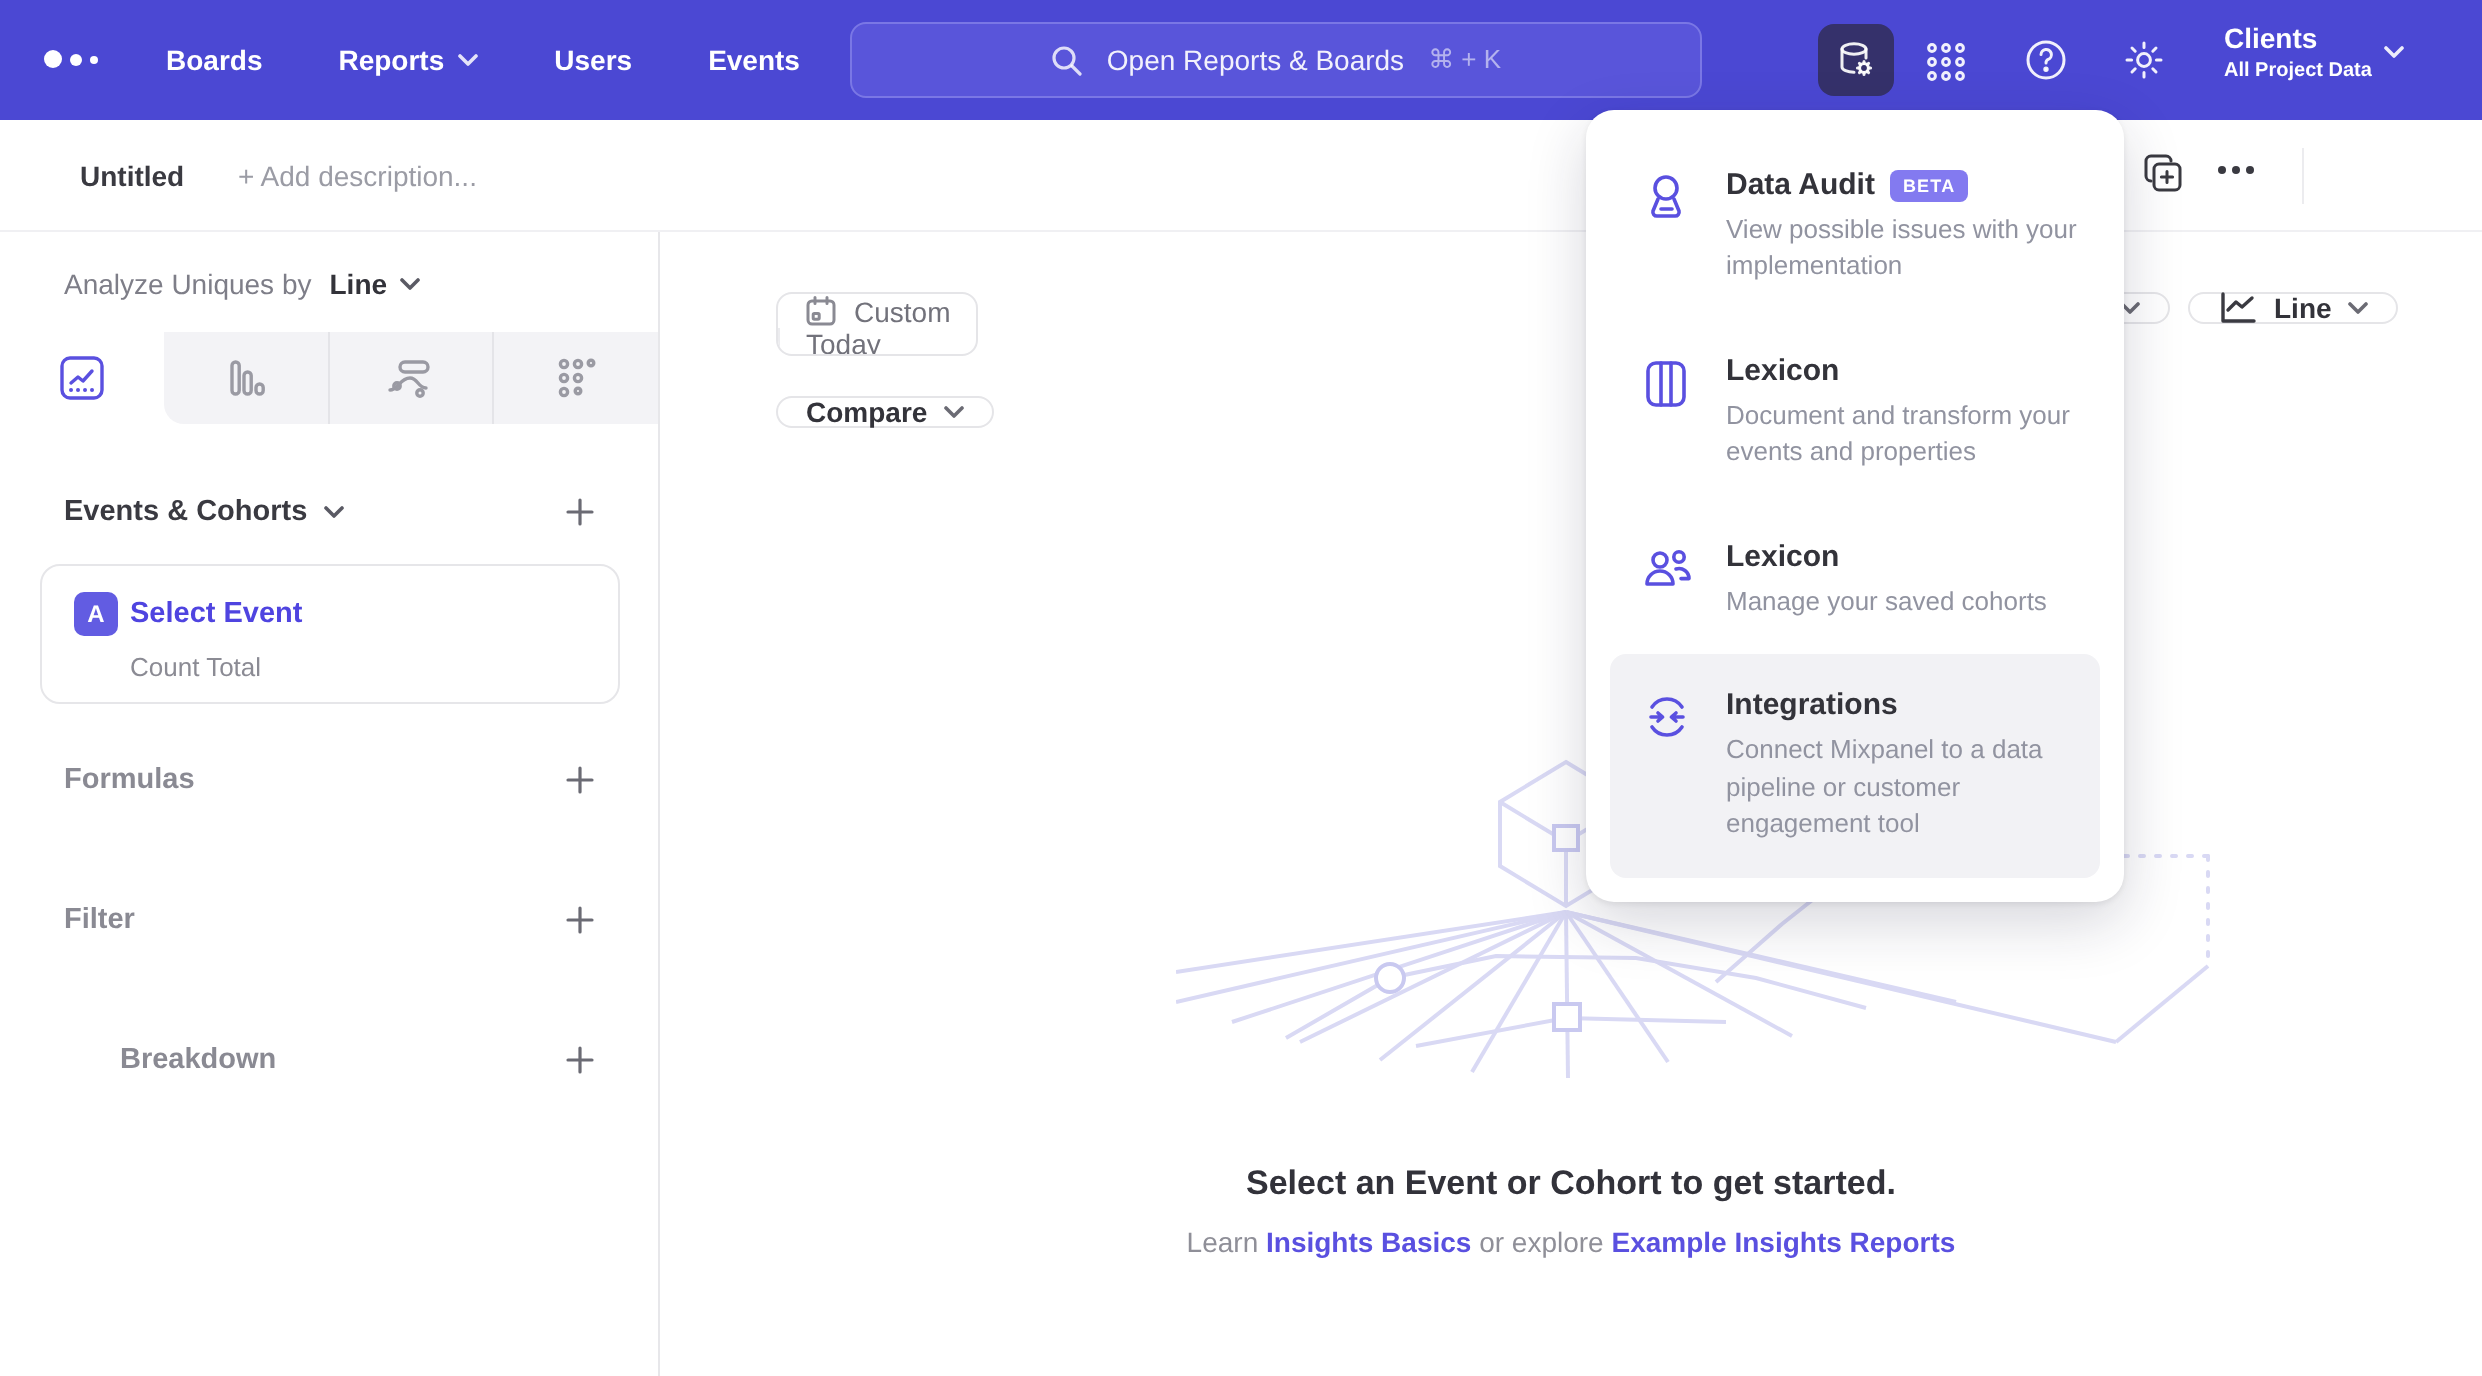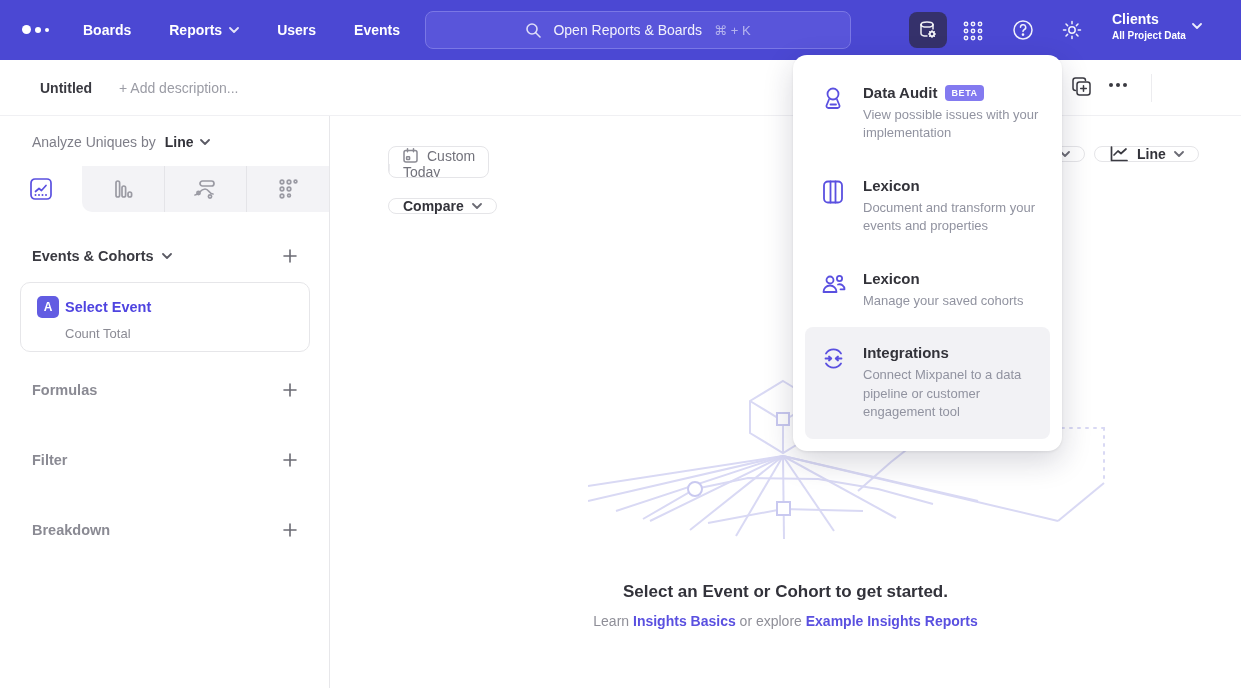--- a/index.html
+++ b/index.html
@@ -58,21 +58,21 @@
   .side-section-label { font-size:14.5px; font-weight:700; color:#8A8A93; }
   .events-header { top:131px; }
   .events-header .side-section-label { color:#3A3A41; display:flex; align-items:center; gap:8px; }
   .events-header .chev { color:#5a5a64; }
   .plus-btn { width:18px; height:18px; display:flex; align-items:center; justify-content:center; cursor:pointer; }
   .plus-btn svg { stroke:#6b6b74; stroke-width:1.6; stroke-linecap:round; }
   .event-card { position:absolute; left:20px; top:166px; width:290px; height:70px; border:1px solid #e6e6e9; border-radius:10px; background:#fff; cursor:pointer; }
   .event-badge { position:absolute; left:16px; top:13px; width:22px; height:22px; border-radius:5px; background:#625CE2; color:#fff; font-size:12px; font-weight:700; display:flex; align-items:center; justify-content:center; }
   .event-name { position:absolute; left:44px; top:16px; font-size:14.5px; font-weight:700; color:#4F44E0; }
   .event-metric { position:absolute; left:44px; top:43px; font-size:13px; color:#8B8B94; cursor:pointer; }
-  .sec-formulas { top:265px; } .sec-filter { top:335px; } .sec-breakdown { top:405px; }
+  .sec-formulas { top:265px; } .sec-filter { top:335px; } .sec-breakdown { top:405px;margin-left:28px; }
 
   
   .main { position:absolute; left:330px; top:116px; width:911px; height:572px; background:#fff; }
   .date-group { position:absolute; left:58px; top:30px; height:32px; display:flex; align-items:stretch; border:1px solid #e5e5e8; border-radius:8px; background:#fff; overflow:hidden;flex-direction:column; }
   .date-btn { display:flex; align-items:center; gap:8px; padding:0 13px; font-size:14px; color:#72727B; cursor:pointer; border-left:1px solid #ececef; white-space:nowrap; }
   .date-btn:first-child { border-left:none; }
   .date-btn.sel { background:#ef4444; color:#2F2F35; font-weight:700; }
   .cal-ico { stroke:#8a8a93; fill:none; stroke-width:1.5; stroke-linecap:round; stroke-linejoin:round; }
   .pill-btn { position:absolute; height:16px; display:flex; align-items:center; gap:8px; padding:0 14px; border:1px solid #e5e5e8; border-radius:8px; background:#fff; font-size:14px; font-weight:600; color:#33333A; cursor:pointer; }
   .pill-btn .chev { color:#6b6b74; }

